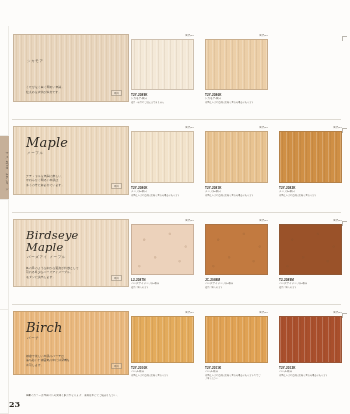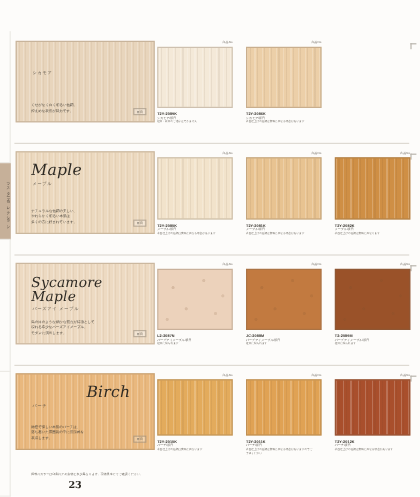--- a/index.html
+++ b/index.html
@@ -157,21 +157,21 @@
   }
 
   
   .foot-note {
     position: absolute; left: 26px; bottom: 17px;
     font-size: 2.4px; color: #5d584f; letter-spacing: .1px;
   }
   .page-no {
     position: absolute; left: 9px; bottom: 5px;
     font-family: "DejaVu Serif", serif; font-weight: bold;
-    font-size: 8px; color: #2b2822; margin-left: 48px;
+    font-size: 8px; color: #2b2822;
   }
 </style>
 </head>
 <body>
 
 <div class="page">
 
 
   <div class="side-rail">
     <div class="rail-seg" style="top:0;height:110px;"></div>
@@ -247,21 +247,21 @@
             <div class="chip-grain"></div>
           </div>
           <div class="chip-code" style="top: 60px;">T2Y-2082K</div>
           <div class="chip-kana" style="top: 64px;">メープル/板目</div>
           <div class="chip-note" style="top: 68px;">表面仕上げの色調は実物と異なります</div>
         </div>
       </div>
       <div class="section" style="top: 215px; height: 88px;">
         <div class="hero" style="top: 4px; width: 116px; height: 68px; background: rgb(237, 218, 194);">
           <div class="hero-grain"></div>
-          <div class="hero-name two" style="white-space: pre-line;">Sycamore
+          <div class="hero-name two" style="white-space: pre-line;">Birdseye
 Maple</div>
           <div class="hero-kana" style="top: 35px;">バーズアイ メープル</div>
           <div class="hero-desc" style="white-space: pre-line;">鳥の目のような細かな斑点が特徴として
 現れる希少なバーズアイメープル。
 モダンに演出します。</div>
           <div class="hero-badge">板目</div>
         </div>
         <div class="cell" style="left: 122px; top: 4px; width: 63px; height: 68px;">
           <div class="cell-cap">商品No</div>
           <div class="chip" style="width: 63px; height: 51px; background: rgb(236, 210, 187);">
@@ -286,21 +286,21 @@
             <div class="chip-burl"></div>
           </div>
           <div class="chip-code" style="top: 59px;">T2-2089M</div>
           <div class="chip-kana" style="top: 63px;">バーズアイメープル/板目</div>
           <div class="chip-note" style="top: 67px;">柾目に限られます</div>
         </div>
       </div>
       <div class="section" style="top: 307px; height: 84px;">
         <div class="hero" style="top: 4px; width: 116px; height: 64px; background: rgb(233, 184, 126);">
           <div class="hero-grain"></div>
-          <div class="hero-name" style="white-space: pre-line; padding-left: 46px;">Birch</div>
+          <div class="hero-name" style="white-space: pre-line;">Birch</div>
           <div class="hero-kana" style="top: 24px;">バーチ</div>
           <div class="hero-desc" style="white-space: pre-line;">緻密で優しい木肌のバーチは、
 落ち着いた雰囲気の中に清潔感を
 表現します。</div>
           <div class="hero-badge">板目</div>
         </div>
         <div class="cell" style="left: 122px; top: 4px; width: 63px; height: 64px;">
           <div class="cell-cap">商品No</div>
           <div class="chip" style="width: 63px; height: 47px; background: rgb(227, 171, 92);">
             <div class="chip-grain"></div>

